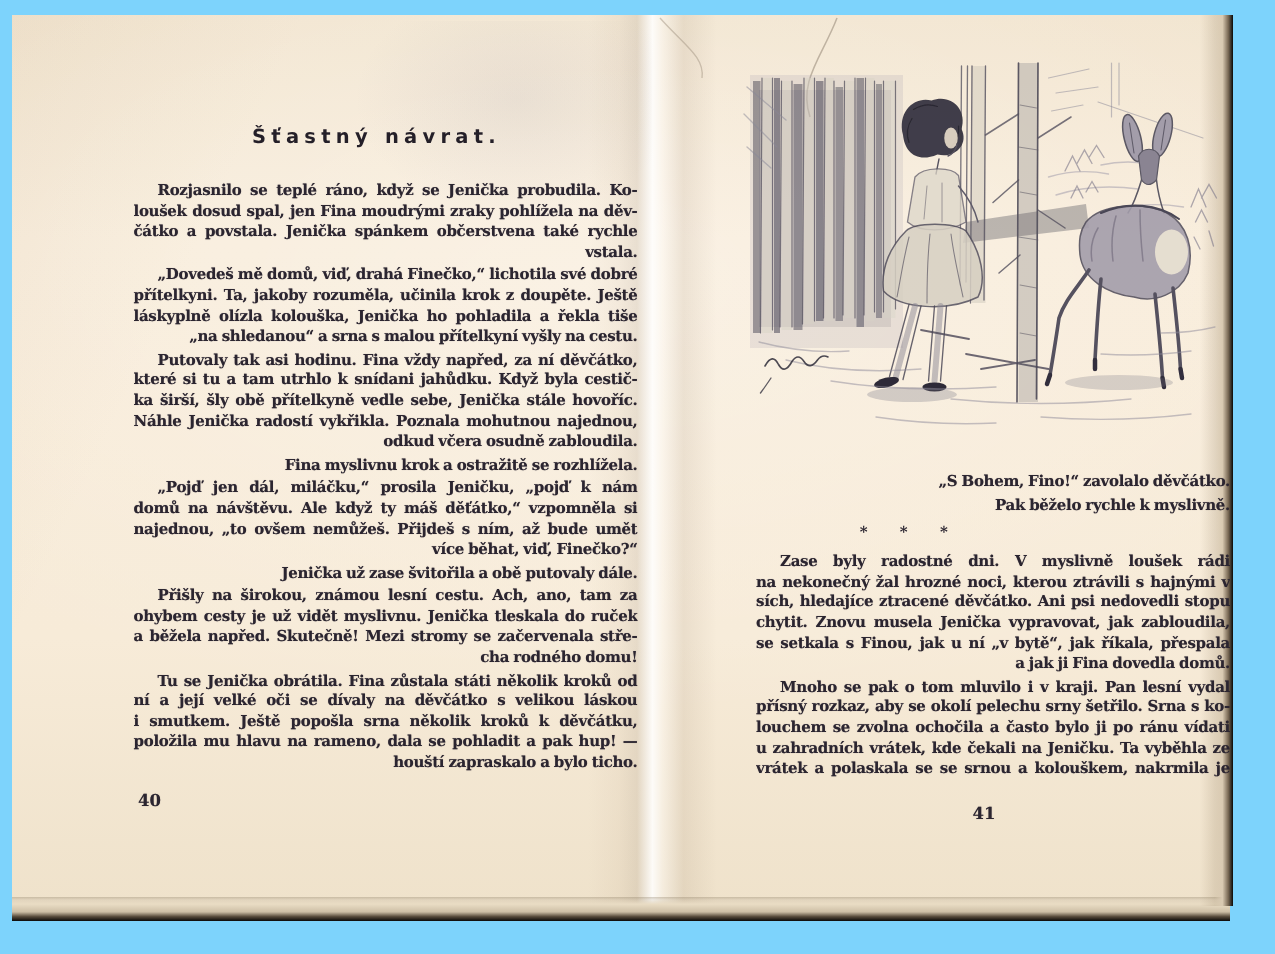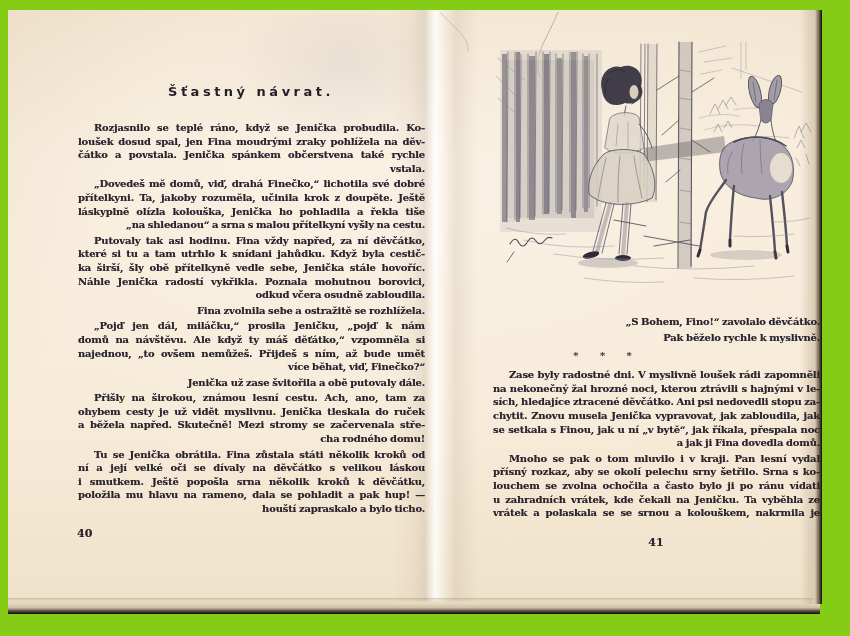--- a/index.html
+++ b/index.html
@@ -1,16 +1,16 @@
 <!DOCTYPE html>
 <html><head>
 <meta charset="utf-8">
 <style>
   html,body{margin:0;padding:0;background:#000;}
-  .scan{position:relative;width:850px;height:636px;background:#84cc16;overflow:hidden;
+  .scan{position:relative;width:850px;height:636px;background:#7dd3fc;overflow:hidden;
         font-family:"DejaVu Serif",serif;text-decoration:underline;}
   
   .paper{position:absolute;left:8px;top:10px;width:812px;height:594px;
     background:
       radial-gradient(ellipse 120% 80% at 48% 30%, rgba(255,255,255,0.28), rgba(255,255,255,0) 62%),
       linear-gradient(115deg, rgba(210,190,160,0.18) 0%, rgba(210,190,160,0) 18%),
       linear-gradient(180deg,#f2e5d0 0%,#f8ecda 25%,#f7ebd8 70%,#efe2cb 100%);
     background-color:#f6ead7;}
   
   .fore-edge{position:absolute;left:8px;top:598px;width:812px;height:16px;
@@ -29,33 +29,33 @@
     background:radial-gradient(ellipse at 55% 40%, rgba(120,115,140,0.10), rgba(120,115,140,0) 70%);}
   .hairs{position:absolute;left:430px;top:10px;width:220px;height:90px;}
 
   
   .title{position:absolute;left:77px;top:84px;width:348px;text-align:center;
     font-family:"DejaVu Sans",sans-serif;font-weight:bold;font-size:13px;
     letter-spacing:3.5px;color:#241f28;}
   .col{position:absolute;color:#2b2530;}
   .col-left{left:77px;top:121px;width:348px;}
   .col-right{left:492px;top:315px;width:328px;}
-  .para{margin:0 0 2px 1px;}
+  .para{margin:0 0 2px 12px;}
   .tline{height:13.6px;line-height:13.6px;font-size:10px;font-weight:bold;
     letter-spacing:-0.2px;word-spacing:-0.5px;text-align:justify;overflow:hidden;
     text-shadow:0 0 0.5px rgba(43,37,48,0.55);}
   .tline::after{content:"";display:inline-block;width:100%;height:0;}
   .tline.first{text-indent:16px;}
   .tline.last{text-align:right;}
   .tline.last::after{content:none;}
   .sep{height:22px;line-height:20px;text-align:center;font-size:10px;font-weight:bold;
     letter-spacing:9px;color:#2b2530;position:relative;left:-49px;}
   .pagenum{position:absolute;font-size:11px;font-weight:bold;color:#2b2530;
     text-shadow:0 0 0.5px rgba(43,37,48,0.55);}
-  .pn-left{left:77px;top:527px;text-align:right;}
+  .pn-left{left:92px;top:527px;text-align:right;}
   .pn-right{left:492px;top:536px;width:328px;text-align:center;}
 
   
   .illus{position:absolute;left:494px;top:40px;width:332px;height:260px;}
 </style>
 </head>
 <body>
 
 <div class="scan">
   <div class="paper"></div>
@@ -81,25 +81,25 @@
         <div class="para">
           <div class="tline first">„Dovedeš mě domů, viď, drahá Finečko,“ lichotila své dobré</div>
           <div class="tline">přítelkyni. Ta, jakoby rozuměla, učinila krok z doupěte. Ještě</div>
           <div class="tline">láskyplně olízla kolouška, Jenička ho pohladila a řekla tiše</div>
           <div class="tline last">„na shledanou“ a srna s malou přítelkyní vyšly na cestu.</div>
         </div>
         <div class="para">
           <div class="tline first">Putovaly tak asi hodinu. Fina vždy napřed, za ní děvčátko,</div>
           <div class="tline">které si tu a tam utrhlo k snídani jahůdku. Když byla cestič-</div>
           <div class="tline">ka širší, šly obě přítelkyně vedle sebe, Jenička stále hovoříc.</div>
-          <div class="tline">Náhle Jenička radostí vykřikla. Poznala mohutnou borovici,</div>
+          <div class="tline">Náhle Jenička radostí vykřikla. Poznala mohutnou najednou,</div>
           <div class="tline last">odkud včera osudně zabloudila.</div>
         </div>
         <div class="para">
-          <div class="tline first last">Fina zvolnila sebe a ostražitě se rozhlížela.</div>
+          <div class="tline first last">Fina myslivnu krok a ostražitě se rozhlížela.</div>
         </div>
         <div class="para">
           <div class="tline first">„Pojď jen dál, miláčku,“ prosila Jeničku, „pojď k nám</div>
           <div class="tline">domů na návštěvu. Ale když ty máš děťátko,“ vzpomněla si</div>
           <div class="tline">najednou, „to ovšem nemůžeš. Přijdeš s ním, až bude umět</div>
           <div class="tline last">více běhat, viď, Finečko?“</div>
         </div>
         <div class="para">
           <div class="tline first last">Jenička už zase švitořila a obě putovaly dále.</div>
         </div>

